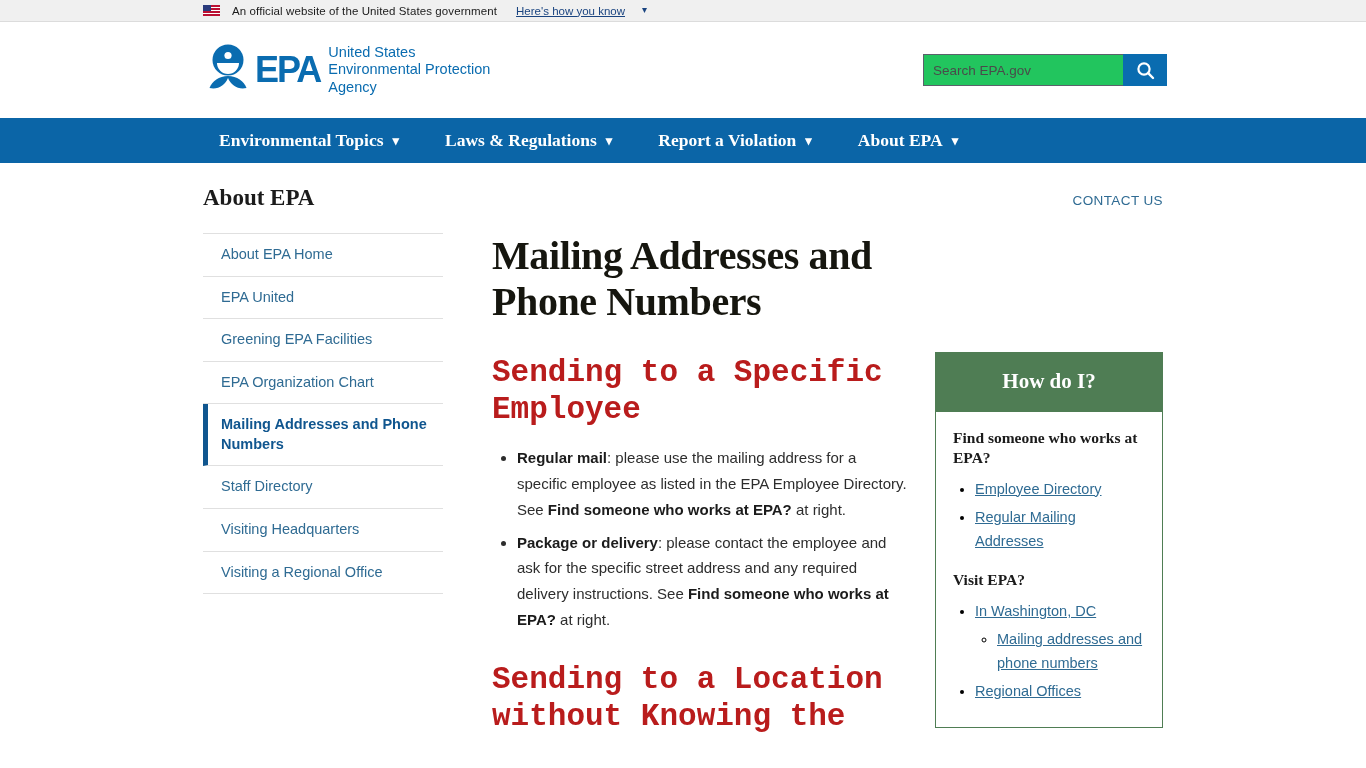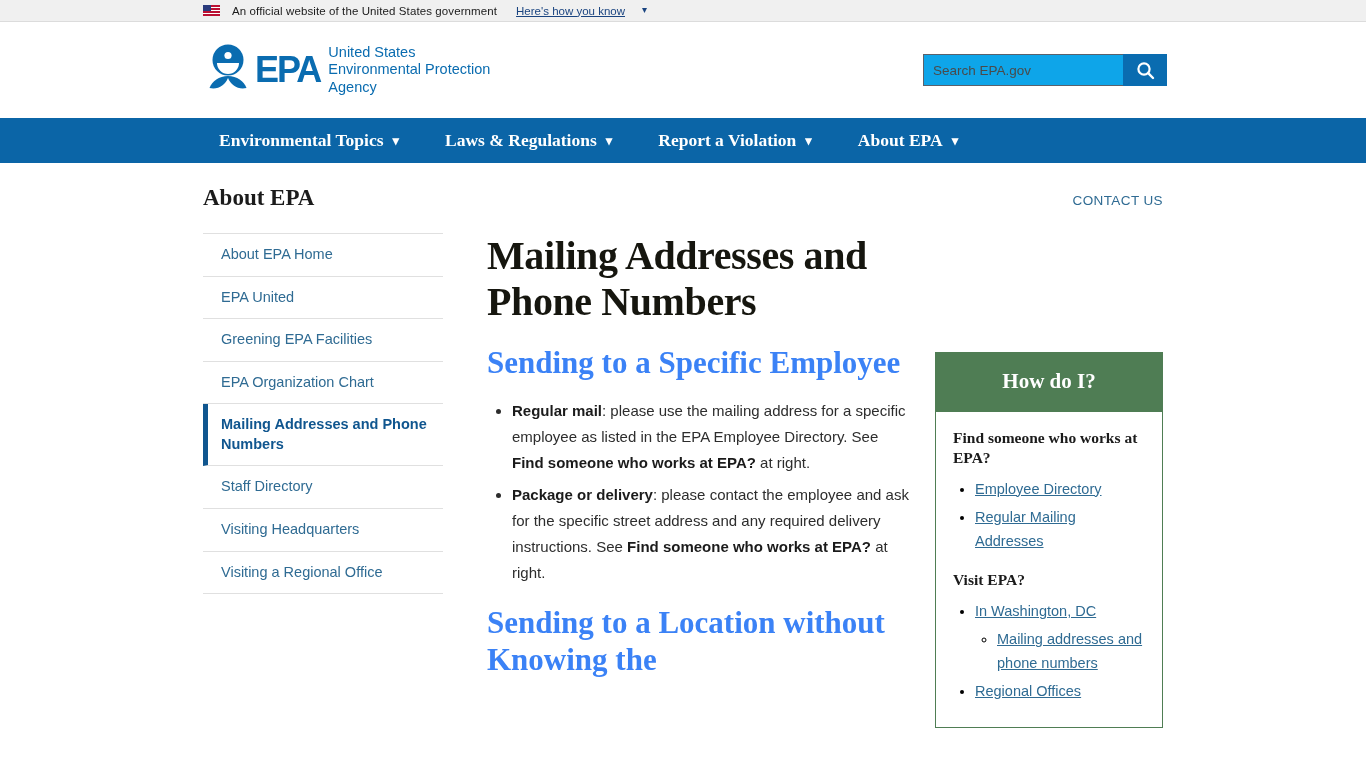--- a/index.html
+++ b/index.html
@@ -69,21 +69,21 @@
     font-size: 14.5px; color: #0a6cb0;
     font-family: "Liberation Sans", sans-serif;
   }
 
   .search-wrap { display: flex; align-items: stretch; height: 32px; }
   .search-input {
     width: 200px; height: 32px;
     border: 1px solid #5b616b; border-right: none;
     padding: 0 9px; font-size: 13.5px;
     color: #1b1b1b; font-family: "Liberation Sans", sans-serif;
-    background: #0ea5e9; outline: none;
+    background: #22c55e; outline: none;
   }
   .search-input::placeholder { color: #4a4a4a; }
   .search-btn {
     width: 44px; height: 32px;
     background: #0a6cb0; border: none;
     display: flex; align-items: center; justify-content: center;
     cursor: pointer;
   }
   .search-btn svg { display: block; }
 
@@ -116,21 +116,21 @@
     font-weight: bold; font-size: 23px; color: #1b1b1b;
   }
   .contact-us {
     font-size: 13.5px; color: #2f6b93;
     letter-spacing: 0.4px; cursor: pointer;
   }
 
   
   .content {
     width: 968px; margin: 0 auto;
-    display: flex; gap: 3px; padding: 22px 4px 0 4px;
+    display: flex; gap: 8px; padding: 22px 4px 0 4px;
   }
   .sidebar { width: 240px; flex: 0 0 240px; }
   .side-list { list-style: none; border-top: 1px solid #e0e0e0; }
   .side-item {
     border-bottom: 1px solid #e0e0e0;
     padding: 11px 0 11px 18px;
     font-size: 14.5px; color: #2f6b93;
     cursor: pointer; line-height: 1.35;
   }
   .side-item.active {
@@ -142,23 +142,23 @@
   .main-col {
     flex: 1; padding-left: 41px; padding-right: 18px;
     min-width: 0;
   }
   .page-title {
     font-family: "Liberation Serif", serif;
     font-weight: bold; font-size: 40px; line-height: 1.16;
     color: #16160f; letter-spacing: -0.4px;
   }
   .h2 {
-    font-family: Liberation Serif, serif;
+    font-family: Liberation Mono, monospace;
     font-weight: bold; font-size: 31px; line-height: 1.2;
-    color: #3b82f6; margin-top: 18px;
+    color: #b91c1c; margin-top: 28px;
   }
   .body-list { margin-top: 17px; padding-left: 25px; }
   .body-list li {
     font-size: 15px; line-height: 1.72; color: #2d2d2d;
     margin-bottom: 7px;
   }
   .body-list li b { color: #1b1b1b; }
 
   
   .howdoi {

